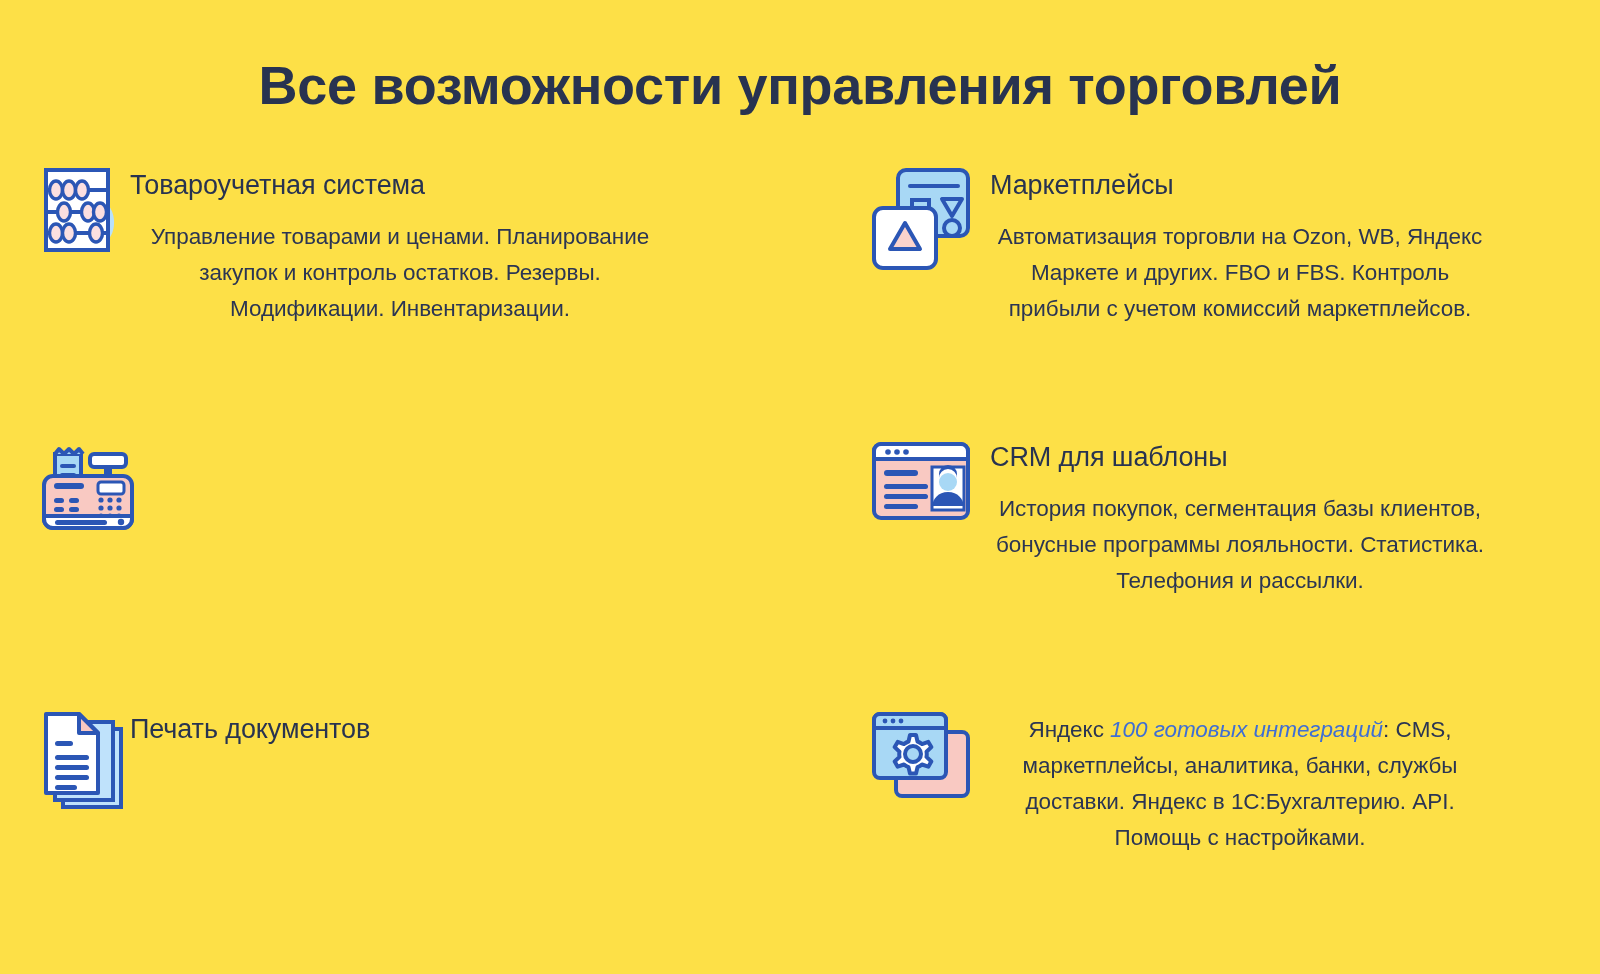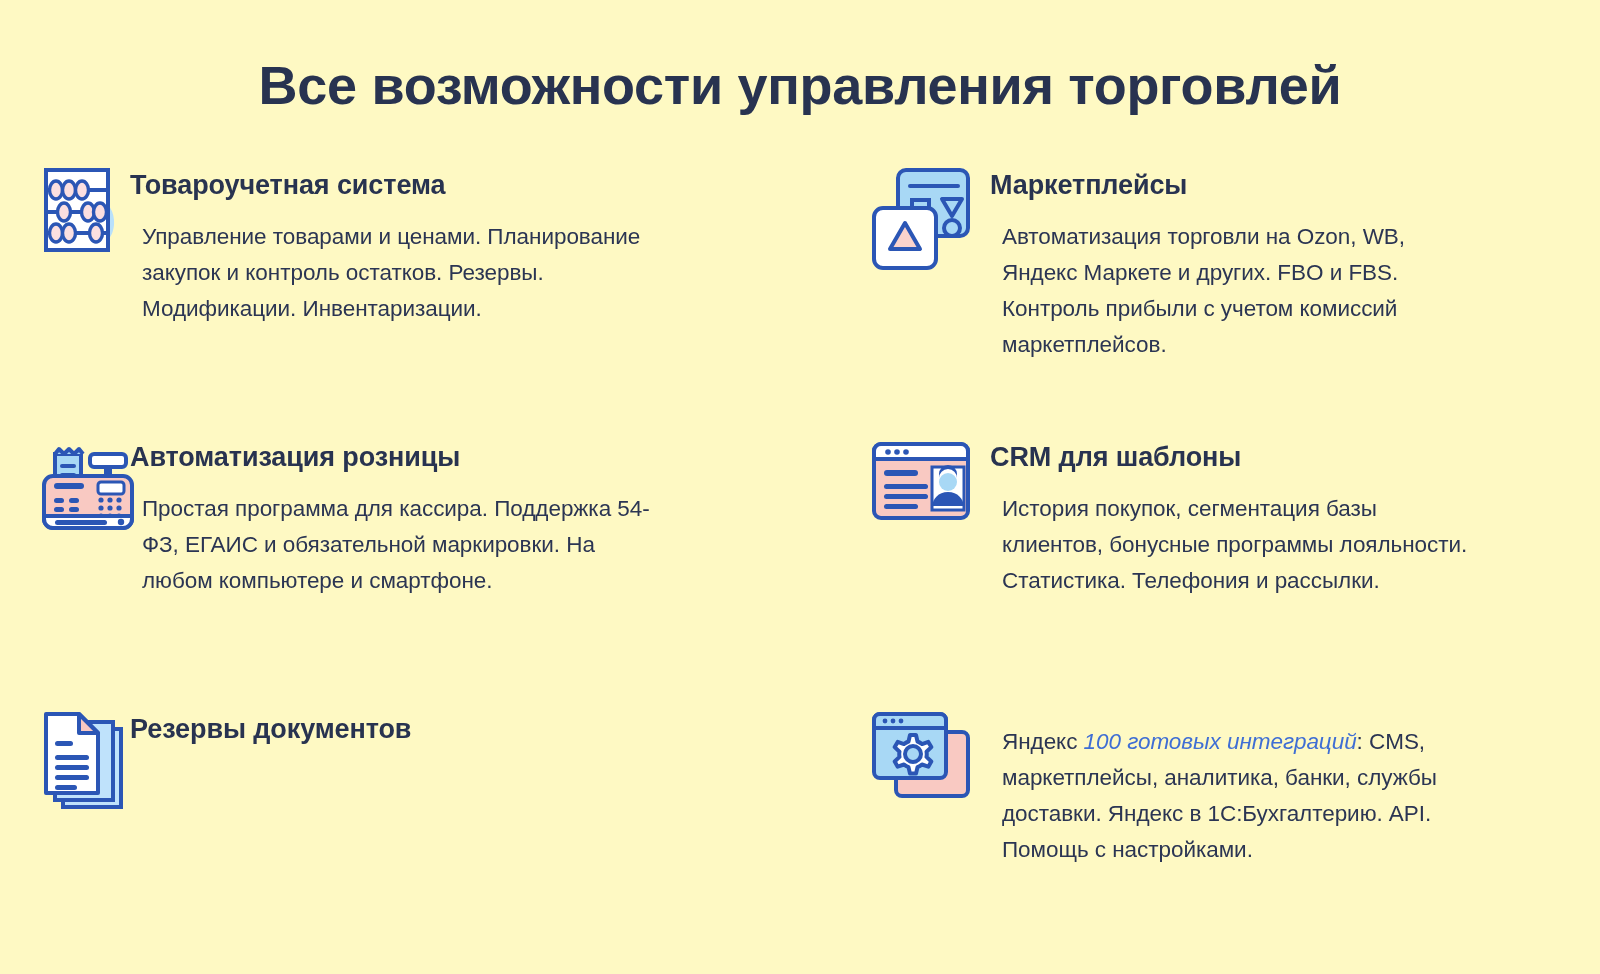--- a/index.html
+++ b/index.html
@@ -14,21 +14,21 @@
     height: 974px;
     font-family: "Liberation Sans", "DejaVu Sans", sans-serif;
     color: #2a3352;
     overflow: hidden;
   }
 
   .page {
     position: relative;
     width: 1600px;
     height: 974px;
-    background: #fef9c3;
+    background: #fde047;
   }
 
   
   .page-title {
     position: absolute;
     top: 16px;
     left: 0;
     width: 1600px;
     text-align: center;
     font-size: 54px;
@@ -74,34 +74,35 @@
   .feature-body {
     flex: 1 1 auto;
     padding-top: 8px;
     max-width: 540px;
   }
   .feature-card.col-right .feature-body { max-width: 500px; }
 
   .feature-title {
     font-size: 27px;
     line-height: 34px;
-    font-weight: 700;
+    font-weight: 400;
     color: #283350;
     margin: 0 0 17px 0;
     letter-spacing: -0.1px;
     white-space: nowrap;
   }
 
   .feature-text {
     font-size: 22.5px;
     line-height: 36px;
     font-weight: 400;
     color: #2b3553;
-    margin: 12px;
+    margin: 0;
     letter-spacing: -0.05px;
+    text-align: center;
   }
 
   .inline-link {
     color: #3f6ed4;
     text-decoration: none;
     cursor: pointer;
     font-style: italic;
   }
 </style>
 </head>
@@ -180,24 +181,20 @@
             <circle cx="72" cy="72" r="2.6" fill="#2b56b5"></circle>
             <circle cx="81" cy="72" r="2.6" fill="#2b56b5"></circle>
           <circle cx="63" cy="80" r="2.6" fill="#2b56b5"></circle>
             <circle cx="72" cy="80" r="2.6" fill="#2b56b5"></circle>
             <circle cx="81" cy="80" r="2.6" fill="#2b56b5"></circle>
           <path d="M6 80 h88 v3 a9 9 0 0 1 -9 9 h-70 a9 9 0 0 1 -9 -9 z" fill="#ffffff" stroke="#2b56b5" stroke-width="4"></path>
           <rect x="17" y="84" width="52" height="5" rx="2.5" fill="#2b56b5"></rect>
           <circle cx="83" cy="86" r="3.2" fill="#2b56b5"></circle>
         </svg>
       </div>
-      <div class="feature-body">
-        <div class="feature-title">Автоматизация розницы</div>
-        <p class="feature-text">Простая программа для кассира. Поддержка 54-ФЗ, ЕГАИС и обязательной маркировки. На любом компьютере и смартфоне.</p>
-      </div>
     </div>
 
     <div class="feature-card col-right">
       <div class="feature-icon">
         <svg width="106" height="96" viewBox="0 0 106 96">
           <rect x="6" y="8" width="94" height="74" rx="7" fill="#f9c9c2" stroke="#2b56b5" stroke-width="4"></rect>
           <path d="M6 15 a7 7 0 0 1 7 -7 h80 a7 7 0 0 1 7 7 v8 h-94 z" fill="#ffffff" stroke="#2b56b5" stroke-width="4"></path>
           <circle cx="20" cy="16" r="2.8" fill="#2b56b5"></circle>
           <circle cx="29" cy="16" r="2.8" fill="#2b56b5"></circle>
           <circle cx="38" cy="16" r="2.8" fill="#2b56b5"></circle>
@@ -225,21 +222,21 @@
           <path d="M8 6 h33 l19 19 v60 h-52 z" fill="#ffffff" stroke="#2b56b5" stroke-width="4" stroke-linejoin="round"></path>
           <path d="M41 6 l19 19 h-19 z" fill="#f9c9c2" stroke="#2b56b5" stroke-width="4" stroke-linejoin="round"></path>
           <rect x="17" y="33" width="18" height="5" rx="2.5" fill="#2b56b5"></rect>
           <rect x="17" y="47" width="34" height="5" rx="2.5" fill="#2b56b5"></rect>
           <rect x="17" y="57" width="34" height="5" rx="2.5" fill="#2b56b5"></rect>
           <rect x="17" y="67" width="34" height="5" rx="2.5" fill="#2b56b5"></rect>
           <rect x="17" y="77" width="22" height="5" rx="2.5" fill="#2b56b5"></rect>
         </svg>
       </div>
       <div class="feature-body">
-        <div class="feature-title">Резервы документов</div>
+        <div class="feature-title">Печать документов</div>
       </div>
     </div>
 
     <div class="feature-card col-right">
       <div class="feature-icon">
         <svg width="106" height="96" viewBox="0 0 106 96">
           <rect x="28" y="24" width="72" height="64" rx="6" fill="#f9c9c2" stroke="#2b56b5" stroke-width="4"></rect>
           <rect x="6" y="6" width="72" height="64" rx="6" fill="#a8d8f5" stroke="#2b56b5" stroke-width="4"></rect>
           <path d="M6 12 a6 6 0 0 1 6 -6 h60 a6 6 0 0 1 6 6 v8 h-72 z" fill="#a8d8f5" stroke="#2b56b5" stroke-width="4"></path>
           <circle cx="17" cy="13" r="2.4" fill="#2b56b5"></circle>

